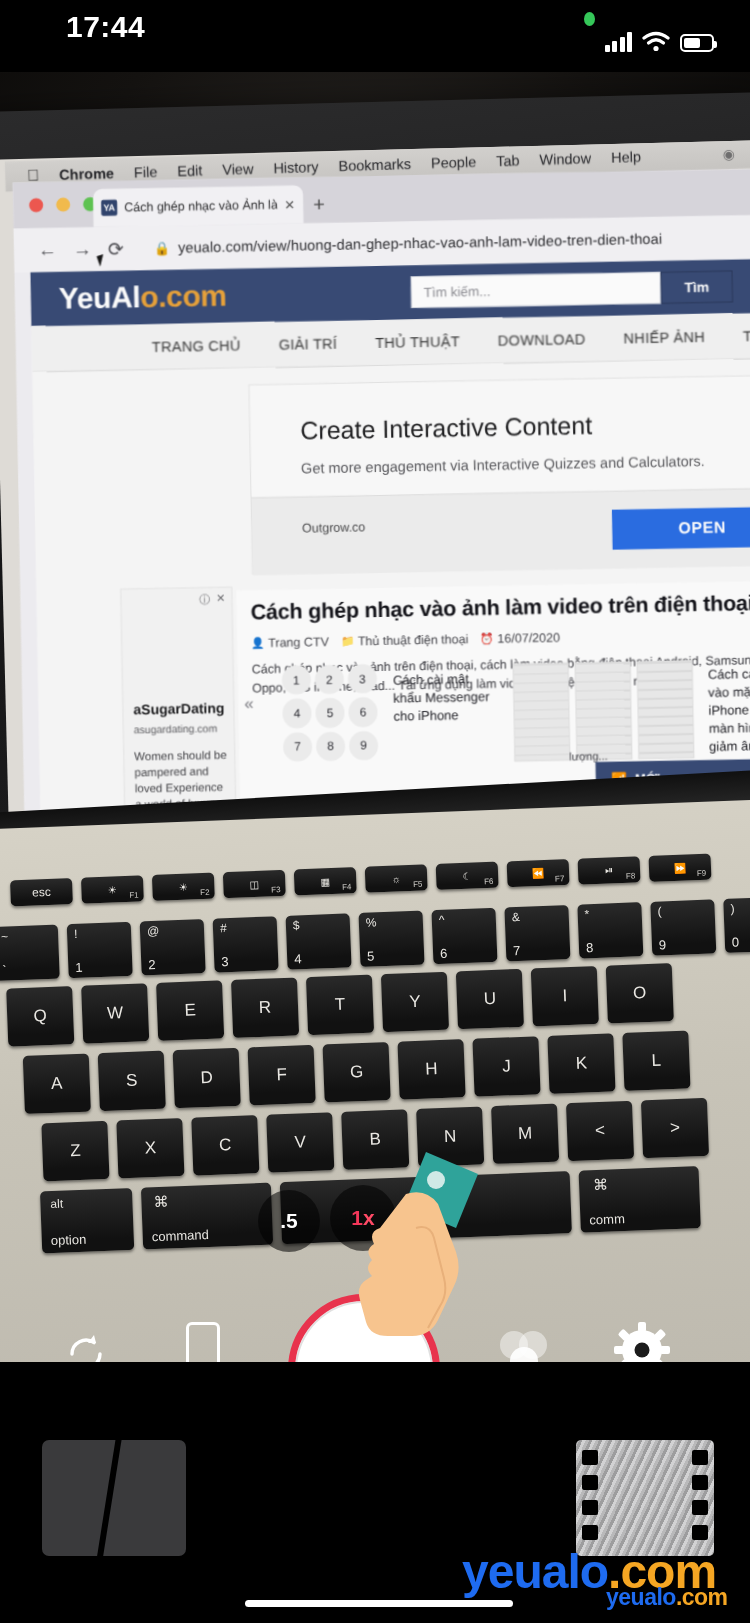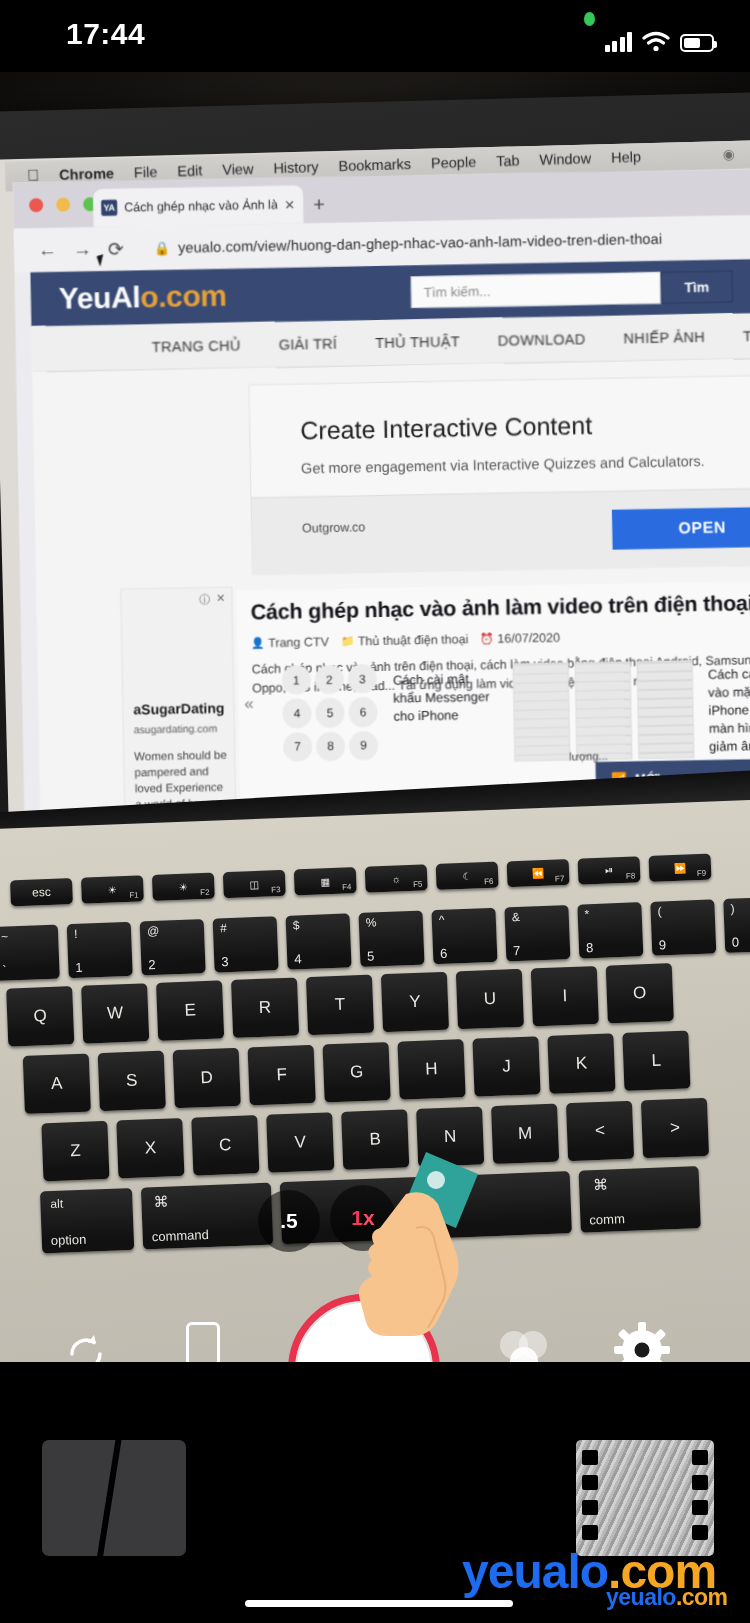--- a/index.html
+++ b/index.html
@@ -8,21 +8,21 @@
     width:750px; height:1623px; position:relative; overflow:hidden;
     font-family:"Liberation Sans", sans-serif; color:#fff;
   }
 
   
   #status-bar{
     position:absolute; left:0; top:0; width:750px; height:72px;
     background:#000; z-index:60;
   }
   #status-time{
-    position:absolute; left:66px; top:17px;
+    position:absolute; left:66px; top:10px;
     font-size:30px; font-weight:600; letter-spacing:.5px; color:#fff;
   }
   #rec-dot{
     position:absolute; left:584px; top:12px; width:11px; height:14px;
     background:#35c759; border-radius:50%;
   }
   #status-right{
     position:absolute; right:36px; top:28px; height:24px;
     display:flex; align-items:flex-end; gap:10px;
   }

